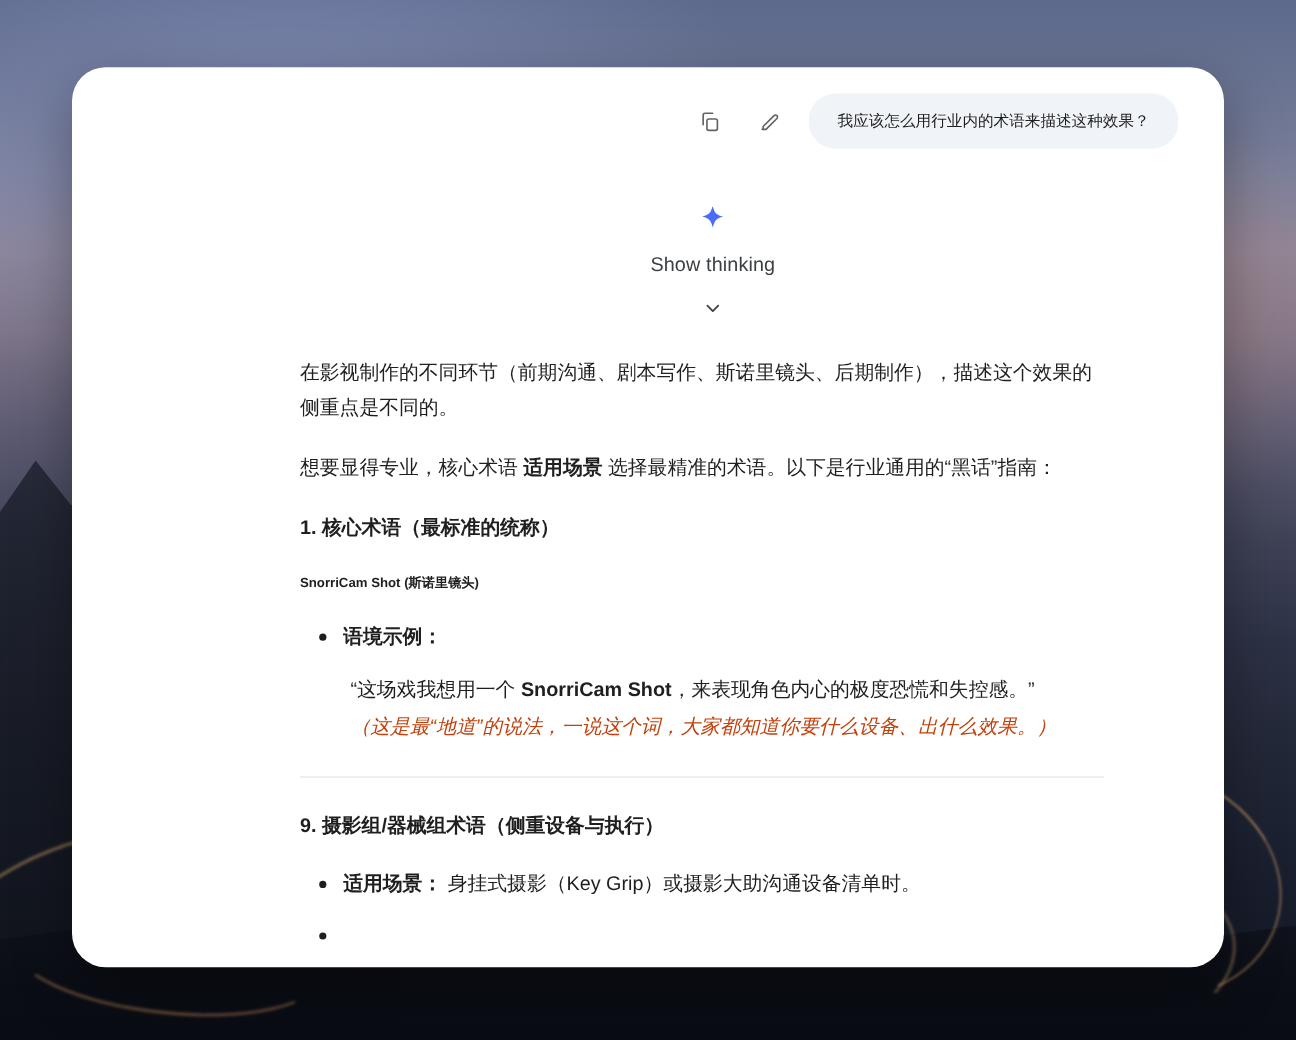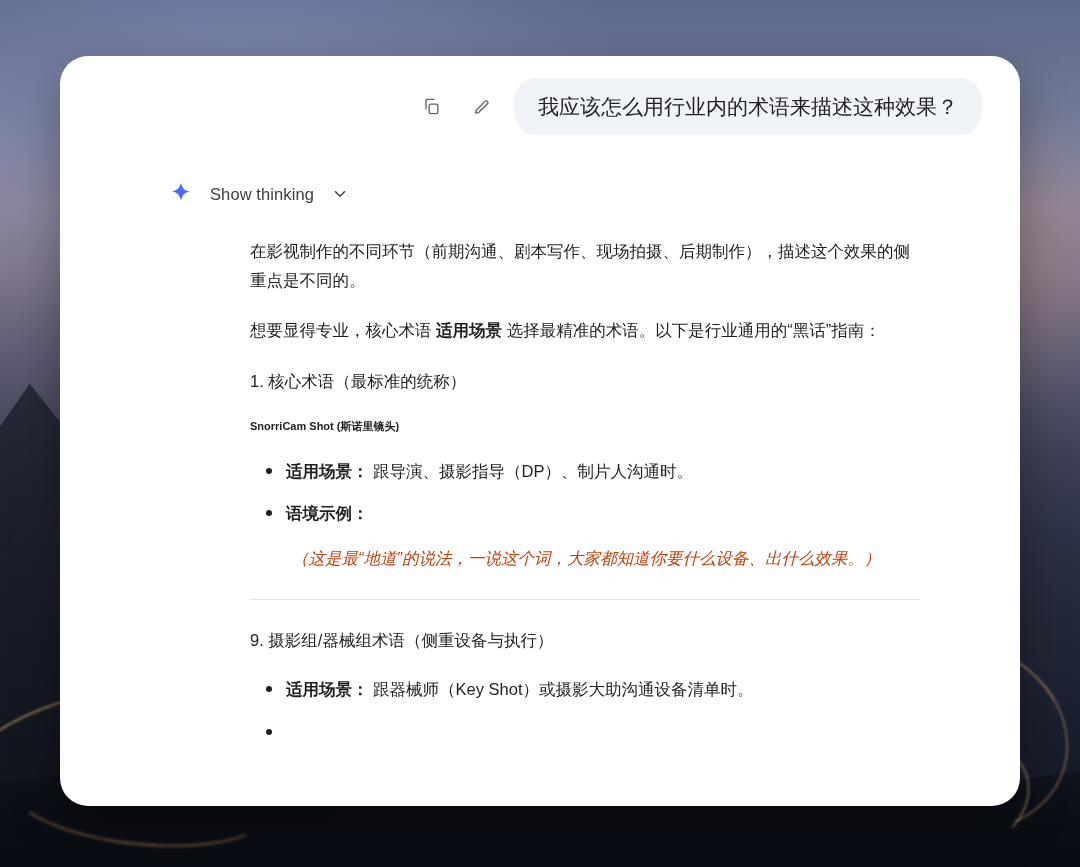--- a/index.html
+++ b/index.html
@@ -122,31 +122,32 @@
     display: flex; align-items: center; justify-content: center;
     border-radius: 50%;
     color: #5f6368;
     cursor: pointer;
   }
   .user-bubble {
     background: #f0f4f9;
     color: #1f1f1f;
     border-radius: 22px;
     padding: 14px 24px;
-    font-size: 21px;
+    font-size: 13px;
     line-height: 1.4;
     max-width: 640px;
   }
 
   
   .thinking-row {
     display: flex;
     align-items: center;
     gap: 16px;
     padding: 46px 0 0 108px;
+    flex-direction: column;
   }
   .sparkle {
     width: 26px; height: 26px;
     flex: 0 0 26px;
     color: #4a6cf7;
   }
   .thinking-label {
     font-size: 16.5px;
     color: #3c4043;
     letter-spacing: .1px;
@@ -161,21 +162,21 @@
   
   .content {
     padding: 30px 100px 0 190px;
     color: #1f1f1f;
     font-size: 16.5px;
     line-height: 1.72;
   }
   .content p { margin: 0 0 22px 0; }
   .content b, .content strong { font-weight: 700; }
   .h-sec {
-    font-weight: 400;
+    font-weight: 700;
     font-size: 16.5px;
     margin: 0 0 16px 0;
   }
   .h-term {
     font-weight: 700;
     font-size: 11px;
     margin: 0 0 12px 0;
   }
   ul.bullets {
     margin: 0 0 14px 0;
@@ -246,38 +247,38 @@
         </span>
         <span class="thinking-label">Show thinking</span>
         <span class="chev">
           <svg width="18" height="18" viewBox="0 0 24 24" fill="none" stroke="currentColor" stroke-width="2" stroke-linecap="round" stroke-linejoin="round">
             <polyline points="6 9 12 15 18 9"></polyline>
           </svg>
         </span>
       </div>
 
       <div class="content">
-        <p>在影视制作的不同环节（前期沟通、剧本写作、现场拍摄、后期制作），描述这个效果的侧重点是不同的。</p>
+        <p>在影视制作的不同环节（前期沟通、剧本写作、斯诺里镜头、后期制作），描述这个效果的侧重点是不同的。</p>
 
         <p><span>想要显得专业，核心术语 </span><b>适用场景</b><span> 选择最精准的术语。以下是行业通用的“黑话”指南：</span></p>
 
         <p class="h-sec">1. 核心术语（最标准的统称）</p>
         <p class="h-term">SnorriCam Shot (斯诺里镜头)</p>
         <ul class="bullets">
-          <li><b>适用场景：</b><span> 跟导演、摄影指导（DP）、制片人沟通时。</span></li>
           <li><b>语境示例：</b><span></span></li>
         </ul>
         <div class="quote">
+          <span class="q1">“这场戏我想用一个 <b>SnorriCam Shot</b>，来表现角色内心的极度恐慌和失控感。”</span>
           <span class="q2">（这是最“地道”的说法，一说这个词，大家都知道你要什么设备、出什么效果。）</span>
         </div>
 
         <hr class="sep">
 
         <p class="h-sec">9. 摄影组/器械组术语（侧重设备与执行）</p>
         <ul class="bullets">
-          <li><b>适用场景：</b><span> 跟器械师（Key Shot）或摄影大助沟通设备清单时。</span></li>
+          <li><b>适用场景：</b><span> 身挂式摄影（Key Grip）或摄影大助沟通设备清单时。</span></li>
           <li><span></span></li>
         </ul>
       </div>
 
     </div>
   </div>
 </div>
 
 </body></html>

